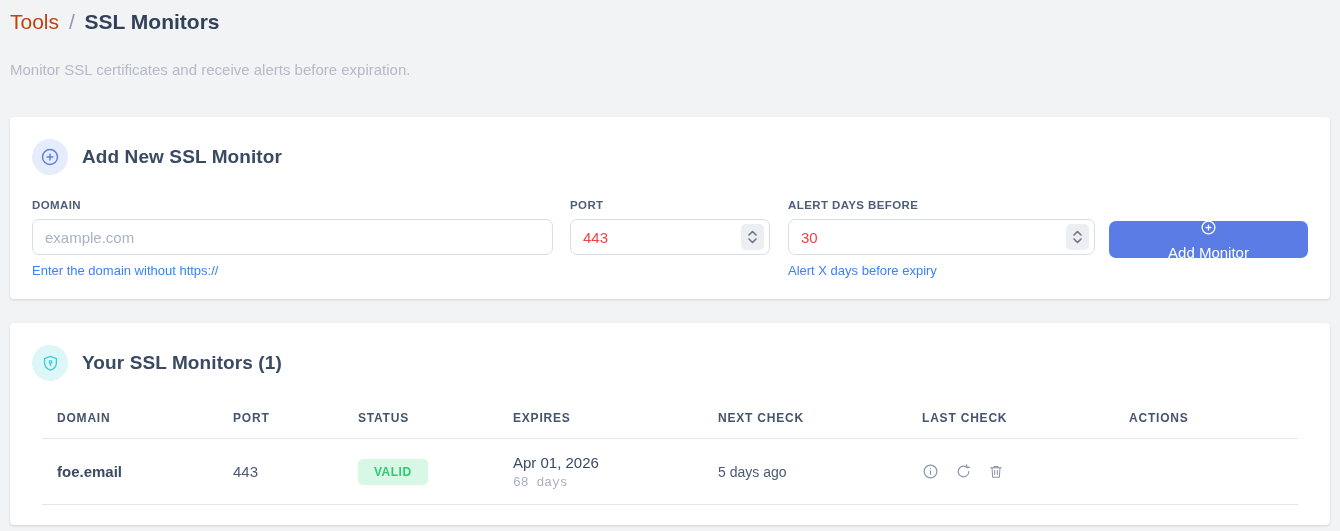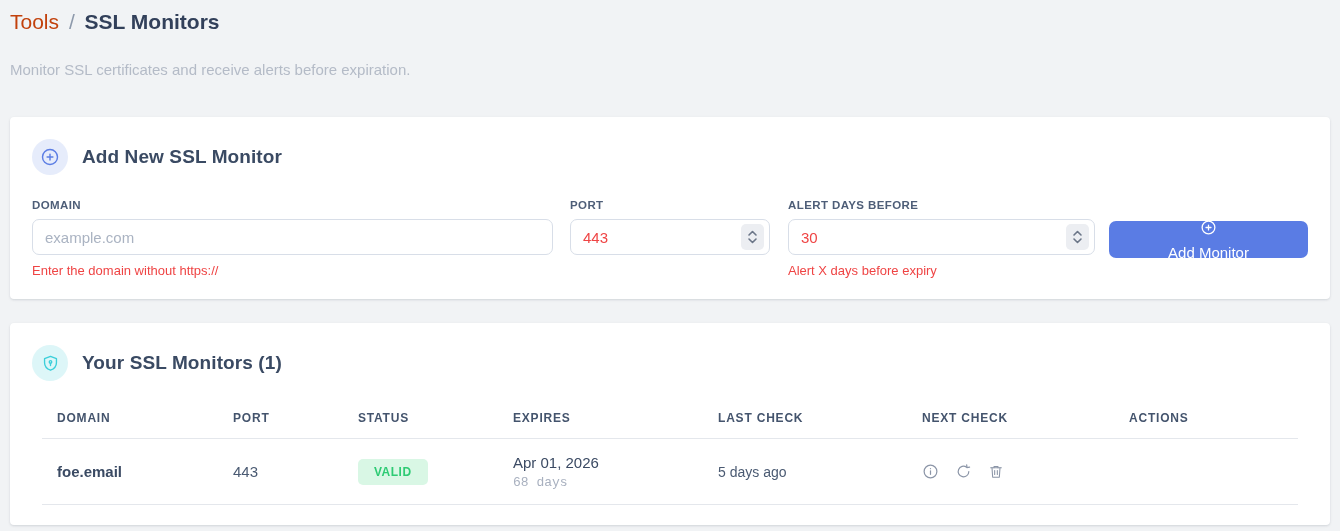--- a/index.html
+++ b/index.html
@@ -59,21 +59,21 @@
   .text-input::placeholder { color: #aab3c2; }
   .num-input { padding-right: 40px; }
   .spinner {
     position: absolute; right: 6px; top: 5px;
     width: 23px; height: 26px; border-radius: 5px;
     background: #eceef2; color: #6b7688;
     display: flex; flex-direction: column; align-items: center; justify-content: center;
     cursor: pointer;
   }
   .spinner svg { display: block; }
-  .field-help { margin-top: 8px; font-size: 13px; color: #ef4444; }
+  .field-help { margin-top: 8px; font-size: 13px; color: #3b82f6; }
 
   .btn-col { display: flex; flex-direction: column; justify-content: flex-start; }
   .add-monitor-btn {
     margin-top: 22px;
     width: 199px; height: 37px;
     background: #5a7ce4; color: #ffffff;
     border: none; border-radius: 7px;
     font-size: 15px; font-family: "Liberation Sans", sans-serif;
     display: flex; align-items: center; justify-content: center; gap: 8px;
     cursor: pointer;
@@ -194,22 +194,22 @@
       </span>
       <span class="card-title">Your SSL Monitors (1)</span>
     </div>
 
     <div class="table">
       <div class="t-head">
         <div class="th">DOMAIN</div>
         <div class="th">PORT</div>
         <div class="th">STATUS</div>
         <div class="th">EXPIRES</div>
+        <div class="th">NEXT CHECK</div>
         <div class="th">LAST CHECK</div>
-        <div class="th">NEXT CHECK</div>
         <div class="th">ACTIONS</div>
       </div>
 
       <div class="t-row">
         <div class="td td-domain">foe.email</div>
         <div class="td">443</div>
         <div class="td">
           <span class="status-pill">VALID</span>
         </div>
         <div class="td">

